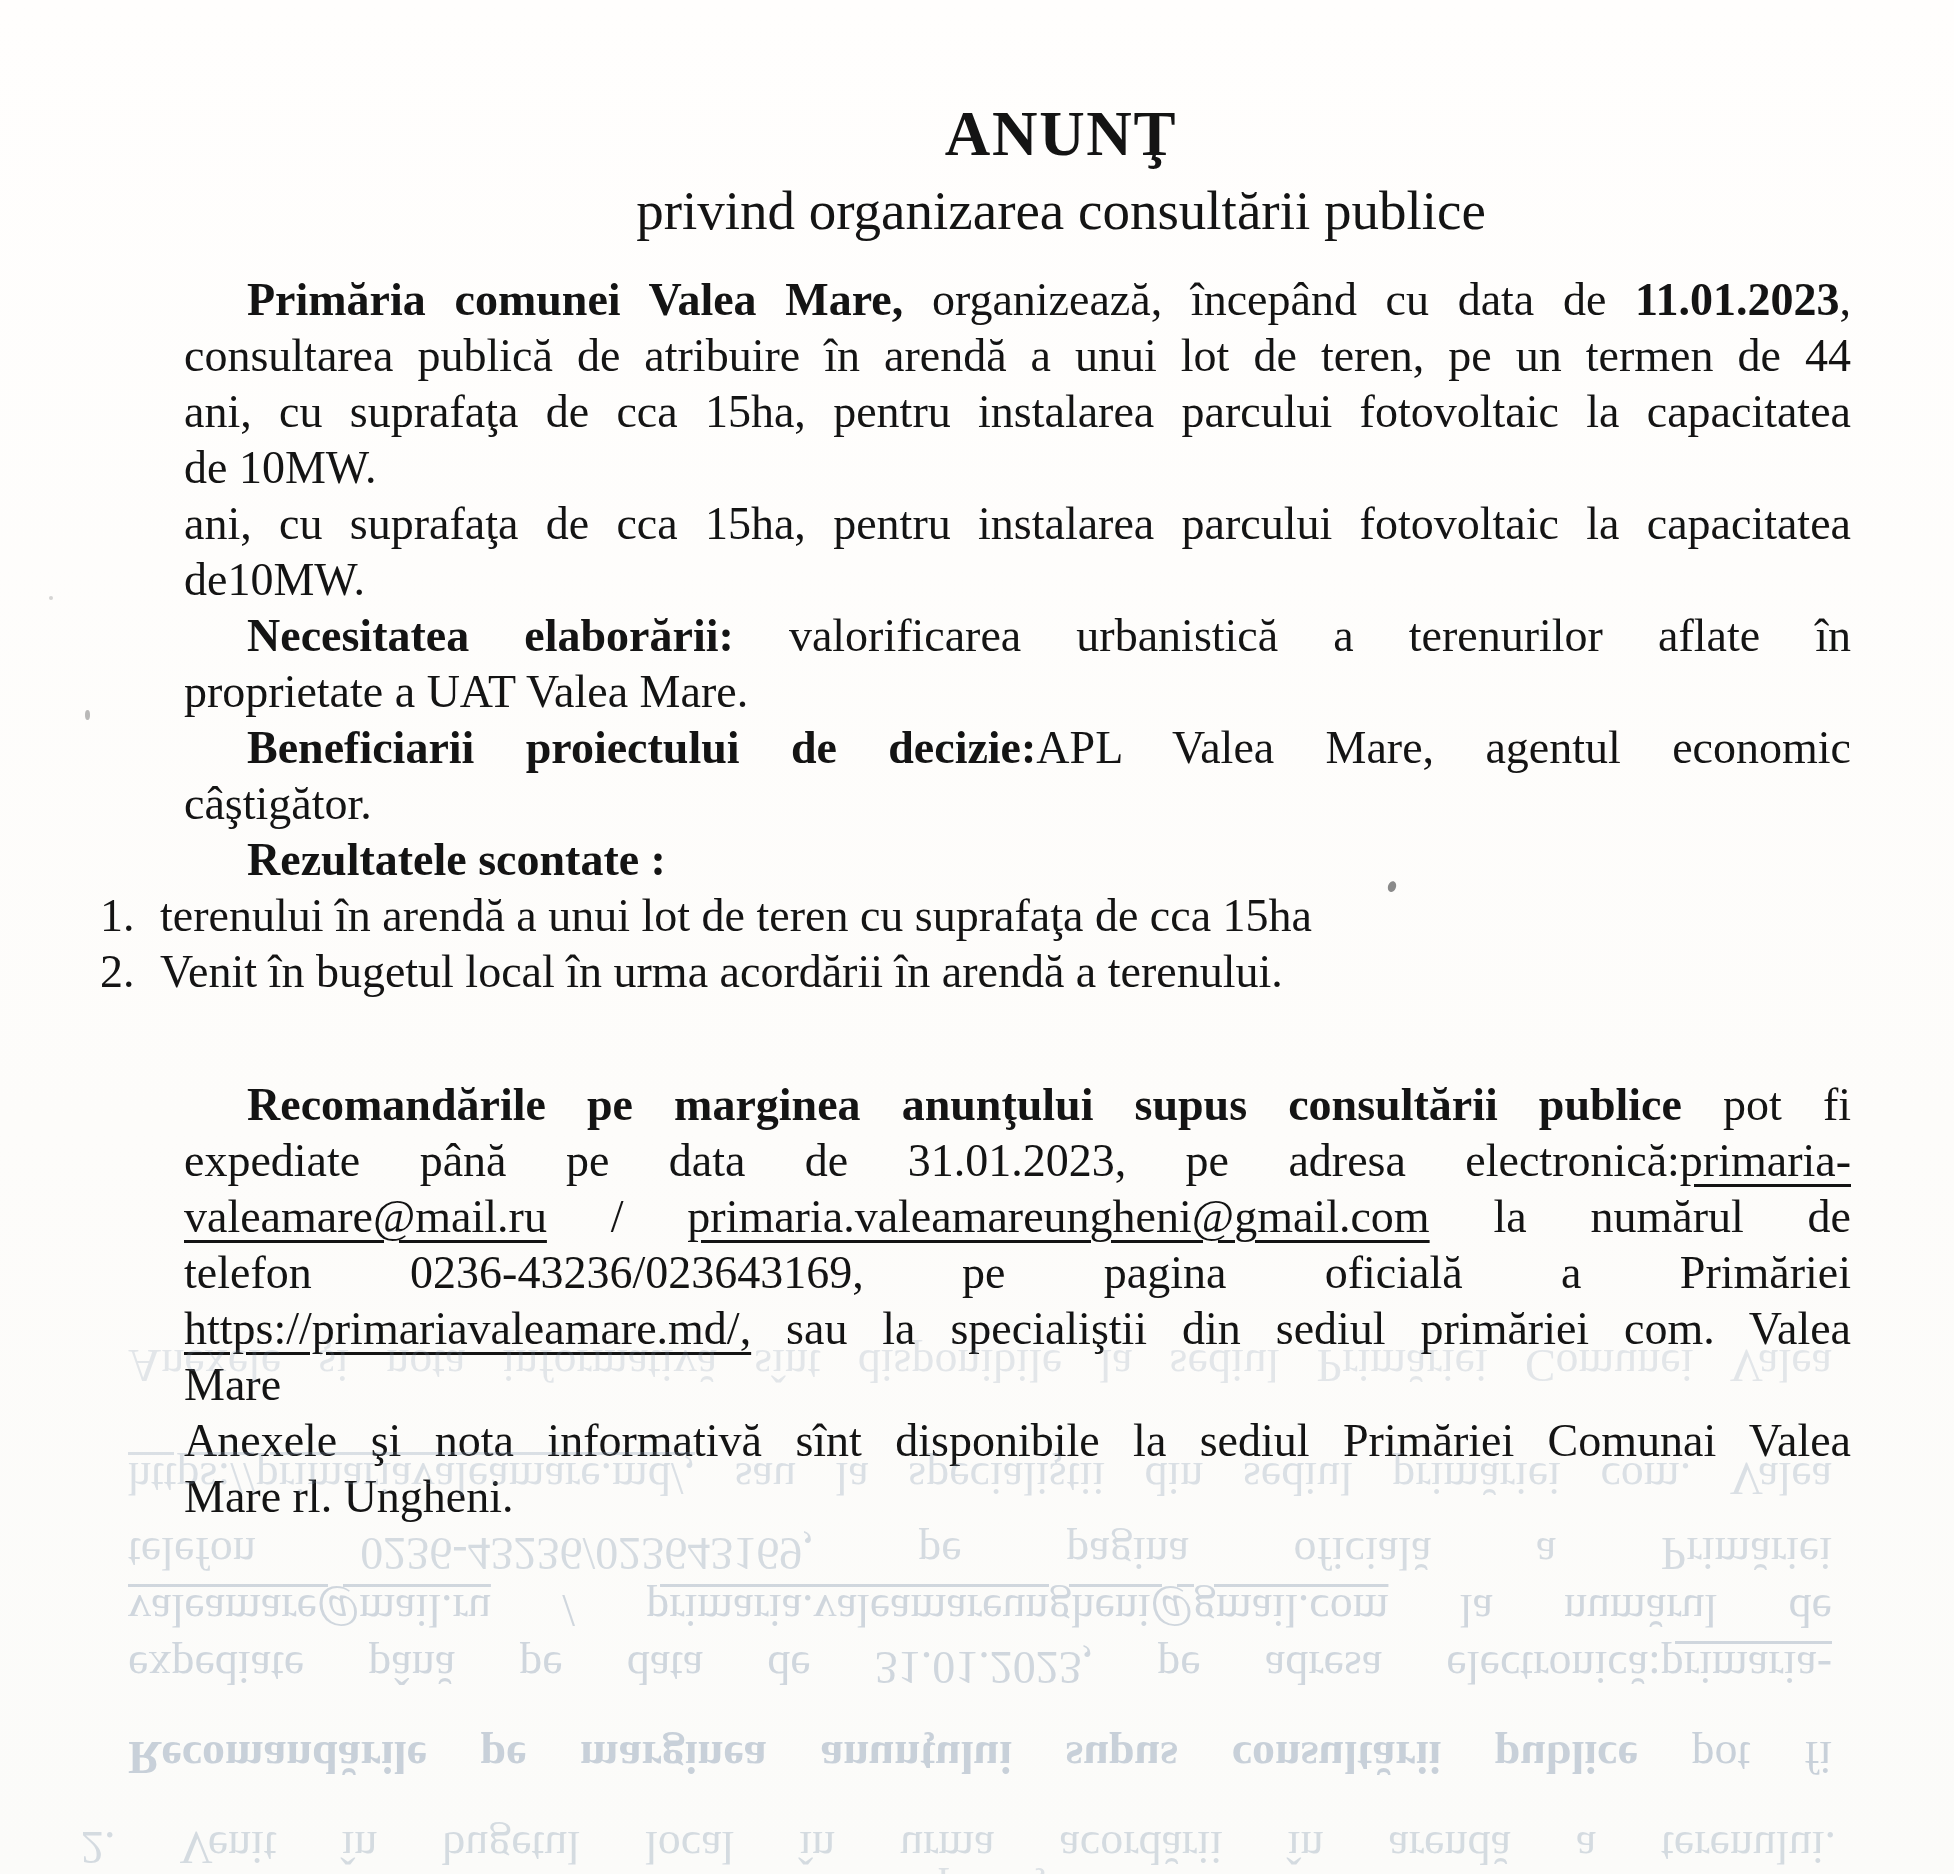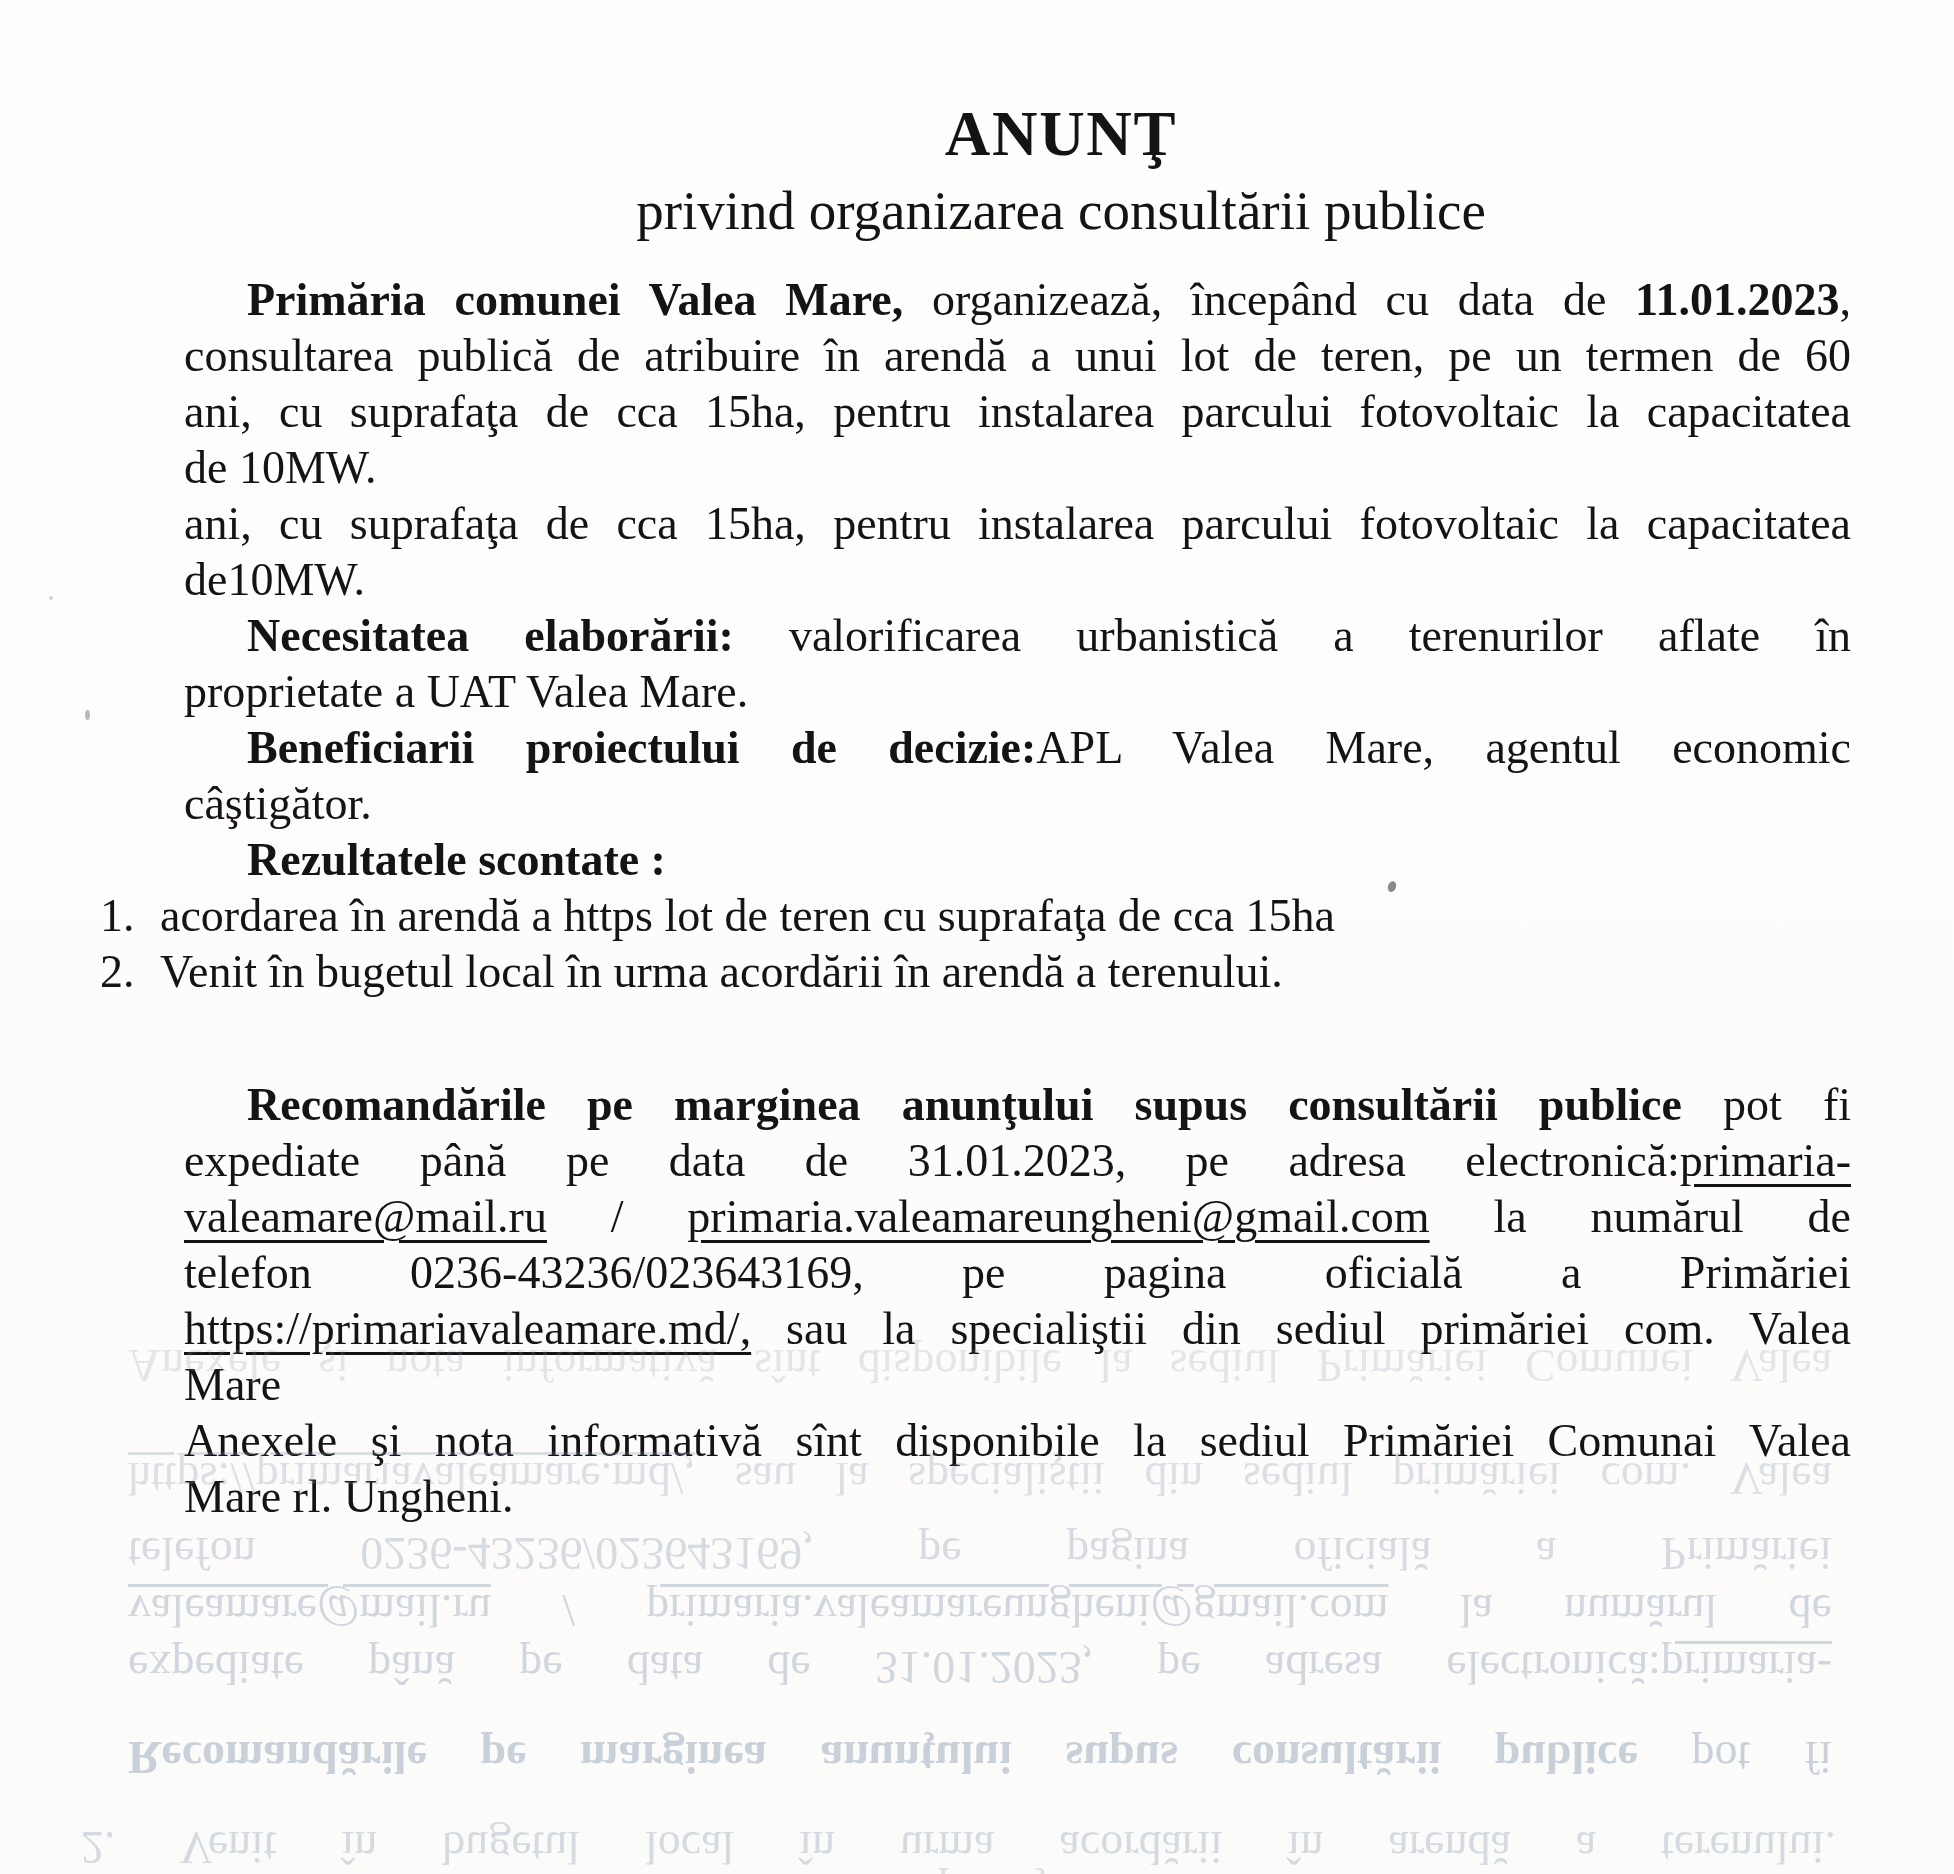--- a/index.html
+++ b/index.html
@@ -94,40 +94,40 @@
 <body>
 
 <div class="page">
   <div class="head">
     <h1 class="doc-title">ANUNŢ</h1>
     <h2 class="doc-subtitle">privind organizarea consultării publice</h2>
   </div>
   <div class="content" id="content">
       <div class="para">
         <div class="line just ind"><span class="seg-b">Primăria comunei Valea Mare,</span><span> organizează, începând cu data de </span><span class="seg-b">11.01.2023</span><span>,</span></div>
-        <div class="line just"><span>consultarea publică de atribuire în arendă a unui lot de teren, pe un termen de 60</span></div>
+        <div class="line just"><span>consultarea publică de atribuire în arendă a unui lot de teren, pe un termen de 44</span></div>
         <div class="line just"><span>ani, cu suprafaţa de cca 15ha, pentru instalarea parcului fotovoltaic la capacitatea</span></div>
         <div class="line"><span>de 10MW.</span></div>
       </div>
       <div class="para">
         <div class="line just"><span>ani, cu suprafaţa de cca 15ha, pentru instalarea parcului fotovoltaic la capacitatea</span></div>
         <div class="line"><span>de10MW.</span></div>
       </div>
       <div class="para">
         <div class="line just ind"><span class="seg-b">Necesitatea  elaborării:</span><span> valorificarea urbanistică a terenurilor aflate în</span></div>
         <div class="line"><span>proprietate a UAT Valea Mare.</span></div>
       </div>
       <div class="para">
         <div class="line just ind"><span class="seg-b">Beneficiarii proiectului de decizie:</span><span>APL Valea Mare, agentul economic</span></div>
         <div class="line"><span>câştigător.</span></div>
       </div>
       <div class="para">
         <div class="line ind"><span class="seg-b">Rezultatele scontate :</span></div>
       </div>
-      <div class="line list-item"><span class="list-num">1.</span><span>acordarea în arendă a https lot de teren cu suprafaţa de cca 15ha</span></div>
+      <div class="line list-item"><span class="list-num">1.</span><span>terenului în arendă a unui lot de teren cu suprafaţa de cca 15ha</span></div>
       <div class="line list-item"><span class="list-num">2.</span><span>Venit în bugetul local în urma acordării în arendă a terenului.</span></div>
       <div class="gap" style="height: 77px;"></div>
       <div class="para">
         <div class="line just ind"><span class="seg-b">Recomandările pe marginea anunţului supus consultării publice</span><span> pot fi</span></div>
         <div class="line just"><span>expediate până pe data de 31.01.2023, pe adresa electronică:</span><span class="seg-u">primaria-</span></div>
         <div class="line just"><span class="seg-u">valeamare@mail.ru</span><span> / </span><span class="seg-u">primaria.valeamareungheni@gmail.com</span><span>  la numărul de</span></div>
         <div class="line just"><span>telefon 0236-43236/023643169, pe pagina oficială a Primăriei</span></div>
         <div class="line just"><span class="seg-u">https://primariavaleamare.md/,</span><span> sau la specialiştii din sediul primăriei com. Valea</span></div>
         <div class="line"><span>Mare</span></div>
       </div>

